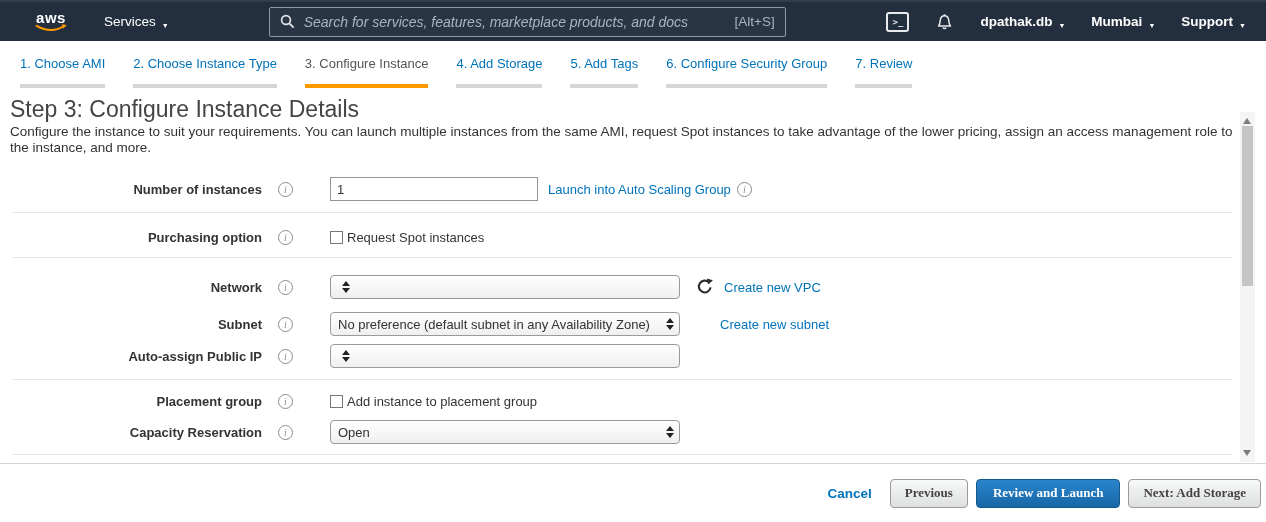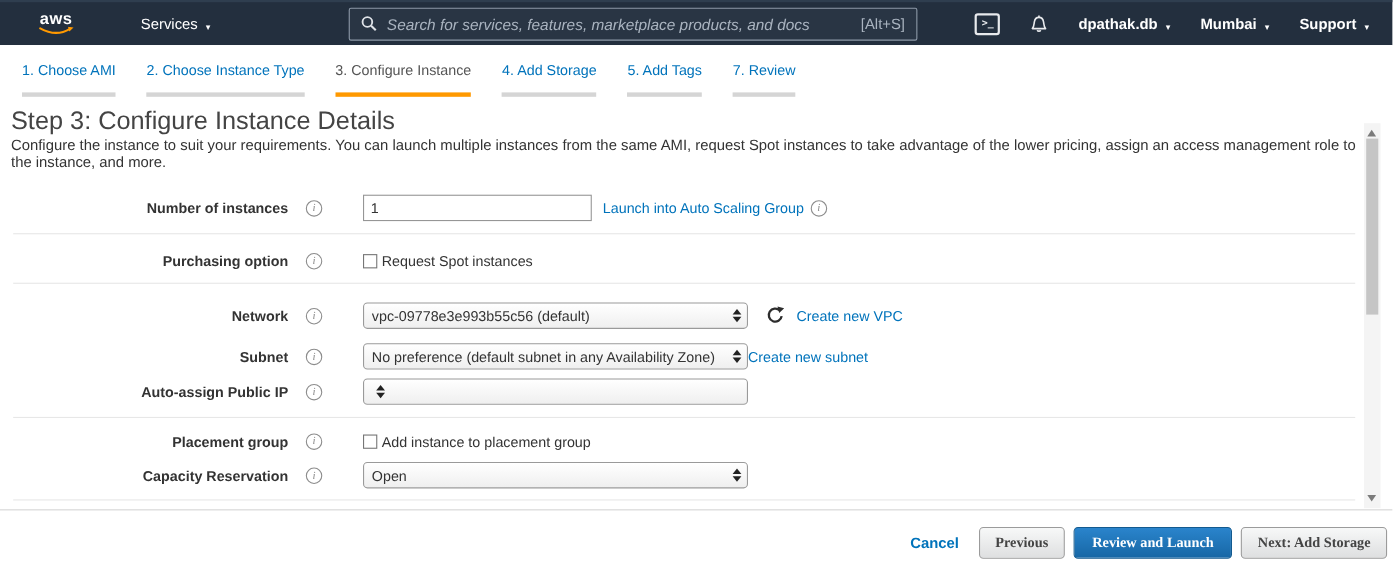--- a/index.html
+++ b/index.html
@@ -4,21 +4,21 @@
 <style>
   * { box-sizing: border-box; margin: 0; padding: 0; }
   html,body { width:1266px; height:522px; }
   body {
     font-family: "Liberation Sans", sans-serif;
     background: #fff; color: #333; position: relative; overflow: hidden;
   }
   
   .navbar {
     height: 41px; background: #232f3e; border-top: 2px solid #2f3e4f;
-    display: flex; align-items: center; padding: 0 20px 0 34px; gap: 24px;
+    display: flex; align-items: center; padding: 0 20px 0 34px;
   }
   .logo { display:flex; flex-direction:column; align-items:center; cursor:pointer; }
   .logo-text { color:#fff; font-weight:bold; font-size:15px; line-height:13px; letter-spacing:.5px; }
   .nav-item { color:#fff; font-size:13.5px; display:flex; align-items:flex-end; gap:6px; cursor:pointer; white-space:nowrap; }
   .services { margin-left:36px; }
   .caret { font-size:7px; color:#fff; }
   .searchbox {
     margin-left:100px; width:517px; height:30px; border:1px solid #8d99a8; border-radius:2px;
     display:flex; align-items:center; padding:0 10px; background:rgba(255,255,255,0.03);
   }
@@ -64,21 +64,21 @@
   .selectbox .val { flex:1; overflow:hidden; white-space:nowrap; color:#333; }
   .arrows { display:flex; flex-direction:column; gap:2px; margin-left:4px; flex-shrink:0; }
   .arrows .up { width:0; height:0; border-left:4px solid transparent; border-right:4px solid transparent; border-bottom:5px solid #222; }
   .arrows .down { width:0; height:0; border-left:4px solid transparent; border-right:4px solid transparent; border-top:5px solid #222; }
   .link { color:#0073bb; cursor:pointer; text-decoration:none; font-size:13px; white-space:nowrap; }
   .cb { width:13px; height:13px; border:1px solid #767676; background:#fff; margin:0 4px 0 0; appearance:none; -webkit-appearance:none; flex-shrink:0; cursor:pointer; }
   .sep { border:none; border-top:1px solid #e7e7e7; margin-left:12px; margin-right:34px; }
   .sep1 { margin-top:11px; } .sep2 { margin-top:12px; } .sep3 { margin-top:11px; } .sep4 { margin-top:10px; }
   .r1 { } .r2 { margin-top:17px; } .r3 { margin-top:17px; } .r4 { margin-top:13px; }
   .r5 { margin-top:8px; } .r6 { margin-top:14px; } .r7 { margin-top:11px; }
-  .ml16 { margin-left:16px; } .ml10 { margin-left:10px; } .ml6 { margin-left:6px; } .ml40 { }
+  .ml16 { margin-left:16px; } .ml10 { margin-left:10px; } .ml6 { margin-left:6px; } .ml40 { margin-left:40px; }
   .refresh { display:flex; align-items:center; cursor:pointer; }
   
   .footer {
     position:absolute; left:0; right:0; bottom:0; height:59px; background:#fff;
     border-top:1px solid #d5d5d5; display:flex; align-items:center; justify-content:flex-end;
     padding-right:5px; gap:8px;
   }
   .cancel { font-weight:bold; margin-right:10px; font-size:13.5px; }
   .btn {
     height:29px; border-radius:4px; border:1px solid #9b9b9b;
@@ -136,20 +136,21 @@
     </div>
   </div>
 </div>
 
 <div class="tabbar">
   <div class="tab">1. Choose AMI</div>
   <div class="tab">2. Choose Instance Type</div>
   <div class="tab active">3. Configure Instance</div>
   <div class="tab">4. Add Storage</div>
   <div class="tab">5. Add Tags</div>
+  <div class="tab">6. Configure Security Group</div>
   <div class="tab">7. Review</div>
 </div>
 
 <div class="content">
   <h1 class="page-title">Step 3: Configure Instance Details</h1>
   <p class="desc">Configure the instance to suit your requirements. You can launch multiple instances from the same AMI, request Spot instances to take advantage of the lower pricing, assign an access management role to the instance, and more.</p>
 
   <div class="form">
 
     <div class="frow r1">
@@ -171,21 +172,20 @@
         <span>Request Spot instances</span>
       </div>
     </div>
     <hr class="sep sep2">
 
     <div class="frow r3">
       <div class="flabel">Network</div>
       <div class="info">i</div>
       <div class="fctrl">
         <div class="selectbox">
-          <span class="val">vpc-09778e3e993b55c56 (default)</span>
           <span class="arrows">
               <span class="up"></span>
               <span class="down"></span>
             </span>
         </div>
         <span class="refresh ml16">
           <svg width="18" height="18" viewBox="0 0 18 18">
             <path d="M14.6 9.4 A 5.9 5.9 0 1 1 12.9 4.3" fill="none" stroke="#2d2d2d" stroke-width="2.1"></path>
             <polygon points="10.8,0.6 16.9,2.2 12.4,6.6" fill="#2d2d2d"></polygon>
           </svg>

